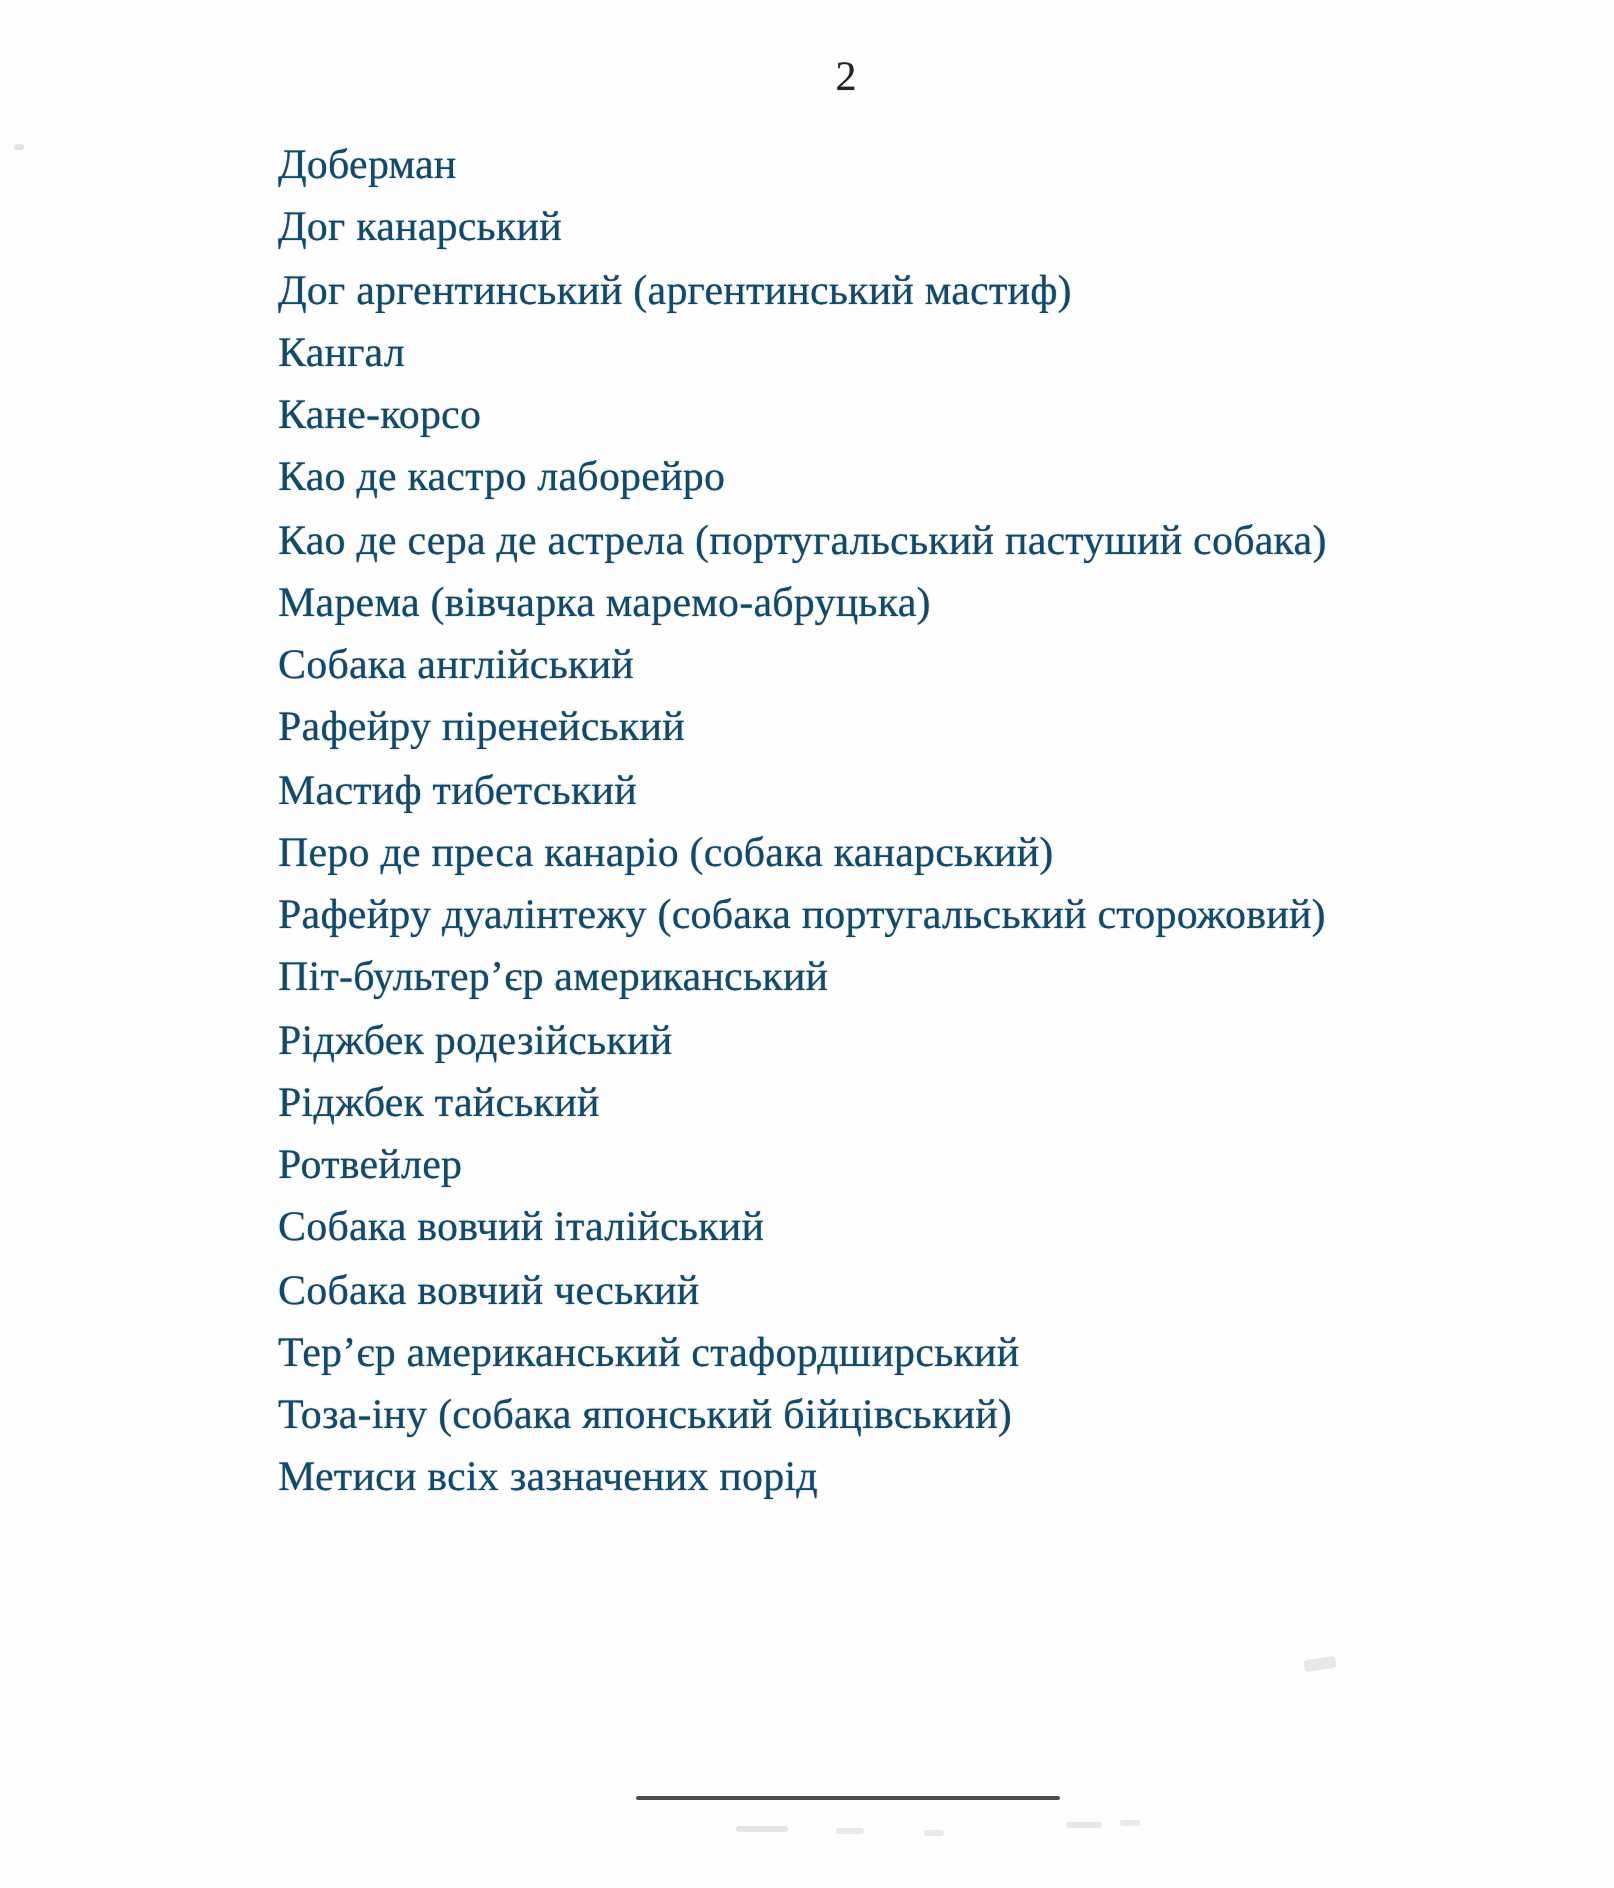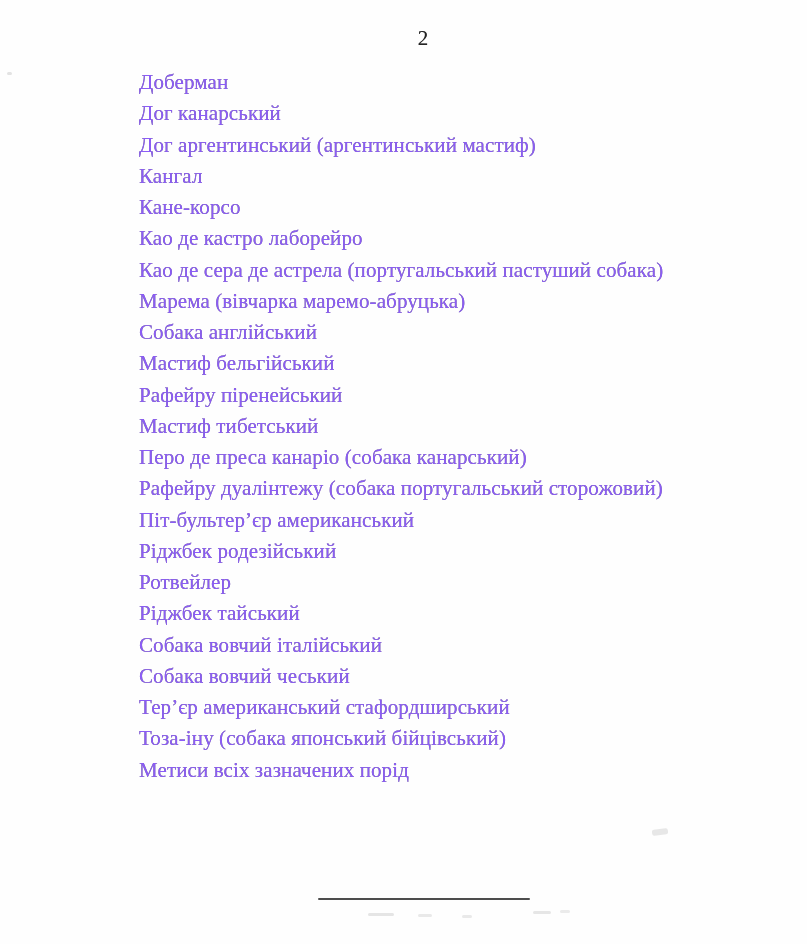--- a/index.html
+++ b/index.html
@@ -31,21 +31,21 @@
     text-shadow: 0 0 0.5px rgba(30,30,30,0.55);
   }
   .breed-list {
     position: absolute;
     top: 67px;
     left: 139px;
     width: 620px;
     font-size: 21px;
     line-height: 31.25px;
     letter-spacing: 0.1px;
-    color: #8b5cf6;
+    color: #0c4a6e;
     text-shadow: 0 0 0.6px rgba(25,25,25,0.6);
     white-space: nowrap;
   }
   .signature-line {
     position: absolute;
     top: 898px;
     left: 318px;
     width: 212px;
     height: 2px;
     background: #4d4d4d;
@@ -79,29 +79,28 @@
   <div class="breed-list">
       <div class="line">Доберман</div>
       <div class="line">Дог канарський</div>
       <div class="line">Дог аргентинський (аргентинський мастиф)</div>
       <div class="line">Кангал</div>
       <div class="line">Кане-корсо</div>
       <div class="line">Као де кастро лаборейро</div>
       <div class="line">Као де сера де астрела (португальський пастуший собака)</div>
       <div class="line">Марема (вівчарка маремо-абруцька)</div>
       <div class="line">Собака англійський</div>
-      <div class="line">Мастиф бельгійський</div>
       <div class="line">Рафейру піренейський</div>
       <div class="line">Мастиф тибетський</div>
       <div class="line">Перо де преса канаріо (собака канарський)</div>
       <div class="line">Рафейру дуалінтежу (собака португальський сторожовий)</div>
       <div class="line">Піт-бультер’єр американський</div>
       <div class="line">Ріджбек родезійський</div>
+      <div class="line">Ріджбек тайський</div>
       <div class="line">Ротвейлер</div>
-      <div class="line">Ріджбек тайський</div>
       <div class="line">Собака вовчий італійський</div>
       <div class="line">Собака вовчий чеський</div>
       <div class="line">Тер’єр американський стафордширський</div>
       <div class="line">Тоза-іну (собака японський бійцівський)</div>
       <div class="line">Метиси всіх зазначених порід</div>
     </div>
 
   <div class="signature-line"></div>
 
   <div class="artifact dot-left"></div>

